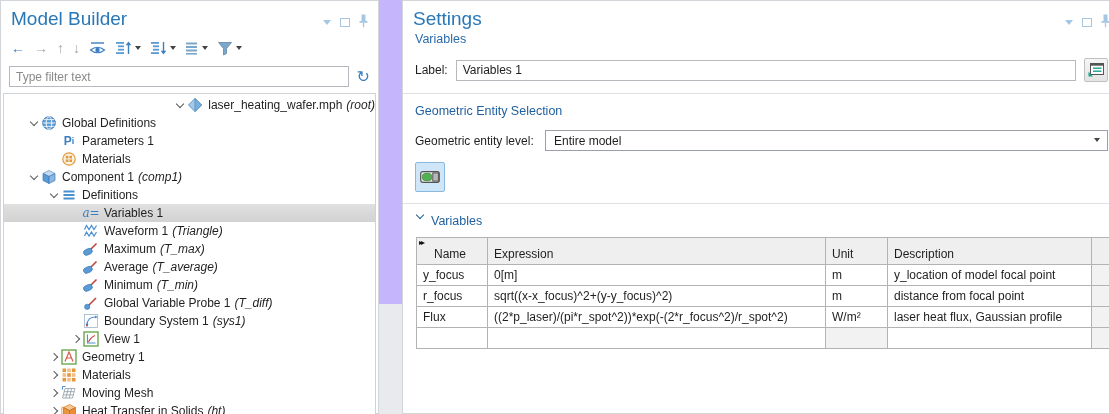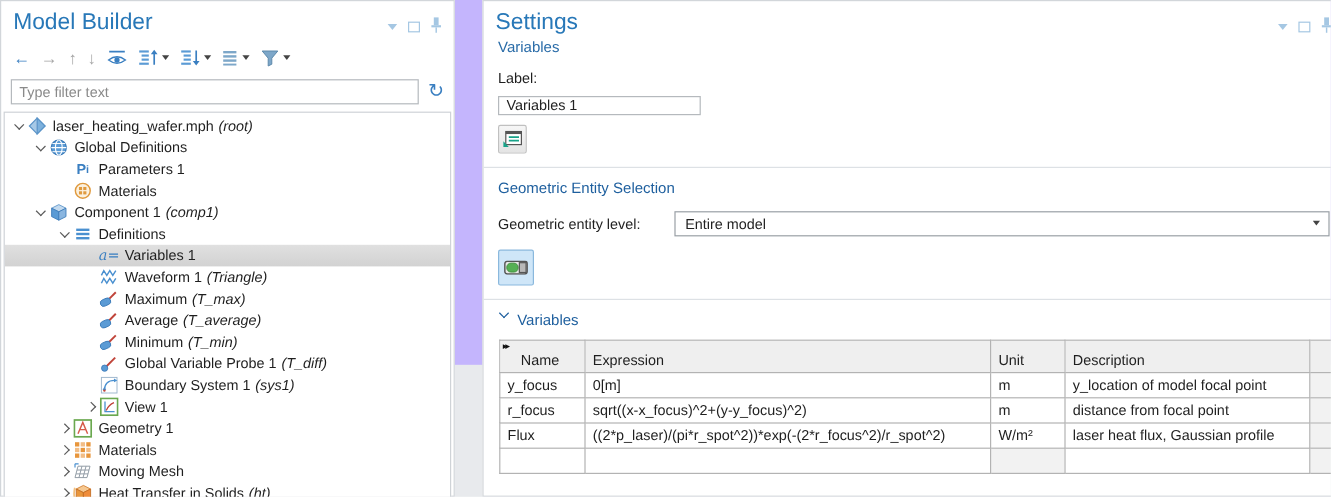--- a/index.html
+++ b/index.html
@@ -22,40 +22,40 @@
   .caret{width:0;height:0;border-left:3.5px solid transparent;border-right:3.5px solid transparent;border-top:4.5px solid #444;display:inline-block;}
   
   .frow{display:flex;align-items:center;gap:8px;padding:6px 8px 0 8px;}
   .finput{flex:1;height:17px;border:1px solid #b5b9bd;font-family:"Liberation Sans",sans-serif;font-size:12px;padding:1px 6px;color:#333;}
   .finput::placeholder{color:#8a8a8a;opacity:1;}
   .refresh{color:#3a7fc1;font-size:16px;line-height:16px;}
   
   .tree{margin:6px 2px 0 2px;border:1px solid #cfd3d7;height:325px;overflow:hidden;padding-top:2px;box-sizing:border-box;background:#fff;}
   .trow{height:18px;display:flex;align-items:center;white-space:nowrap;}
   .trow.sel{background:linear-gradient(#e0e0e0,#d2d2d2);}
-  .lv0{padding-left:4px;} .lv1{padding-left:22px;text-align:right;} .lv2{padding-left:42px;} .lv3{padding-left:64px;}
+  .lv0{padding-left:4px;justify-content:flex-end;} .lv1{padding-left:22px;text-align:right;} .lv2{padding-left:42px;} .lv3{padding-left:64px;}
   .chev{flex:0 0 15px;width:15px;display:inline-flex;justify-content:center;}
   .chev i{width:5px;height:5px;border-right:1.4px solid #5a5a5a;border-bottom:1.4px solid #5a5a5a;display:inline-block;}
   .chev.down i{transform:rotate(45deg);margin-top:-2px;}
   .chev.right i{transform:rotate(-45deg);}
   .ticon{flex:0 0 16px;width:16px;height:16px;margin-right:5px;display:inline-flex;align-items:center;justify-content:center;}
   .ttag{font-style:italic;margin-left:4px;}
   .g-pi{color:#3a7fc1;font-weight:bold;font-size:12px;}
   .g-pi sub{font-size:9px;}
   .g-a{color:#3a7fc1;font-size:12px;font-style:italic;font-family:"DejaVu Serif",serif;}
   
   .ssub{padding:0 12px;color:#2a6ca8;font-size:12.5px;margin-top:1px;}
-  .lrow{display:flex;align-items:flex-start;gap:8px;margin:12px 12px 0 12px;flex-direction:column;}
+  .lrow{display:flex;align-items:center;gap:8px;margin:12px 12px 0 12px;}
   .linput{flex:1;height:19px;border:1px solid #b5b9bd;padding:0 6px;font-family:"Liberation Sans",sans-serif;font-size:12px;color:#222;}
   .formbtn{flex:0 0 24px;width:24px;height:24px;background:linear-gradient(#f6f6f6,#e4e4e4);border:1px solid #c0c0c0;border-radius:2px;display:flex;align-items:center;justify-content:center;box-sizing:border-box;}
   .sep{border-top:1px solid #dde1e5;margin-top:11px;}
   .shead{color:#1e5f9e;font-size:12.5px;padding:10px 12px 0 12px;display:flex;align-items:flex-start;gap:6px;}
   .shead .chev{flex:0 0 10px;width:10px;}
   .shead .chev i{border-color:#1e5f9e;}
-  .erow{display:flex;align-items:center;margin:12px 12px 0 12px;gap:17px;}
+  .erow{display:flex;align-items:center;margin:12px 12px 0 12px;}
   .elabel{flex:0 0 130px;}
   .combo{flex:1;height:19px;border:1px solid #9aa0a6;display:flex;align-items:center;padding:0 22px 0 8px;position:relative;background:#fff;}
   .combo .caret{position:absolute;right:7px;top:7px;}
   .togglebtn{margin:11px 0 0 12px;width:30px;height:30px;background:#cfe6f8;border:1px solid #8ab8dd;border-radius:2px;display:flex;align-items:center;justify-content:center;box-sizing:border-box;}
   
   .vtable{margin:9px 12px 0 13px;border-collapse:collapse;table-layout:fixed;width:704px;font-size:12px;}
   .vtable th,.vtable td{border:1px solid #b3b3b3;padding:1px 6px;white-space:nowrap;overflow:hidden;text-align:left;font-weight:400;}
   .vtable th{background:#efefef;height:22px;vertical-align:bottom;padding-bottom:3px;}
   .vtable td{height:18px;background:#fff;}
   .vtable td.gcell{background:#f2f2f2;}

